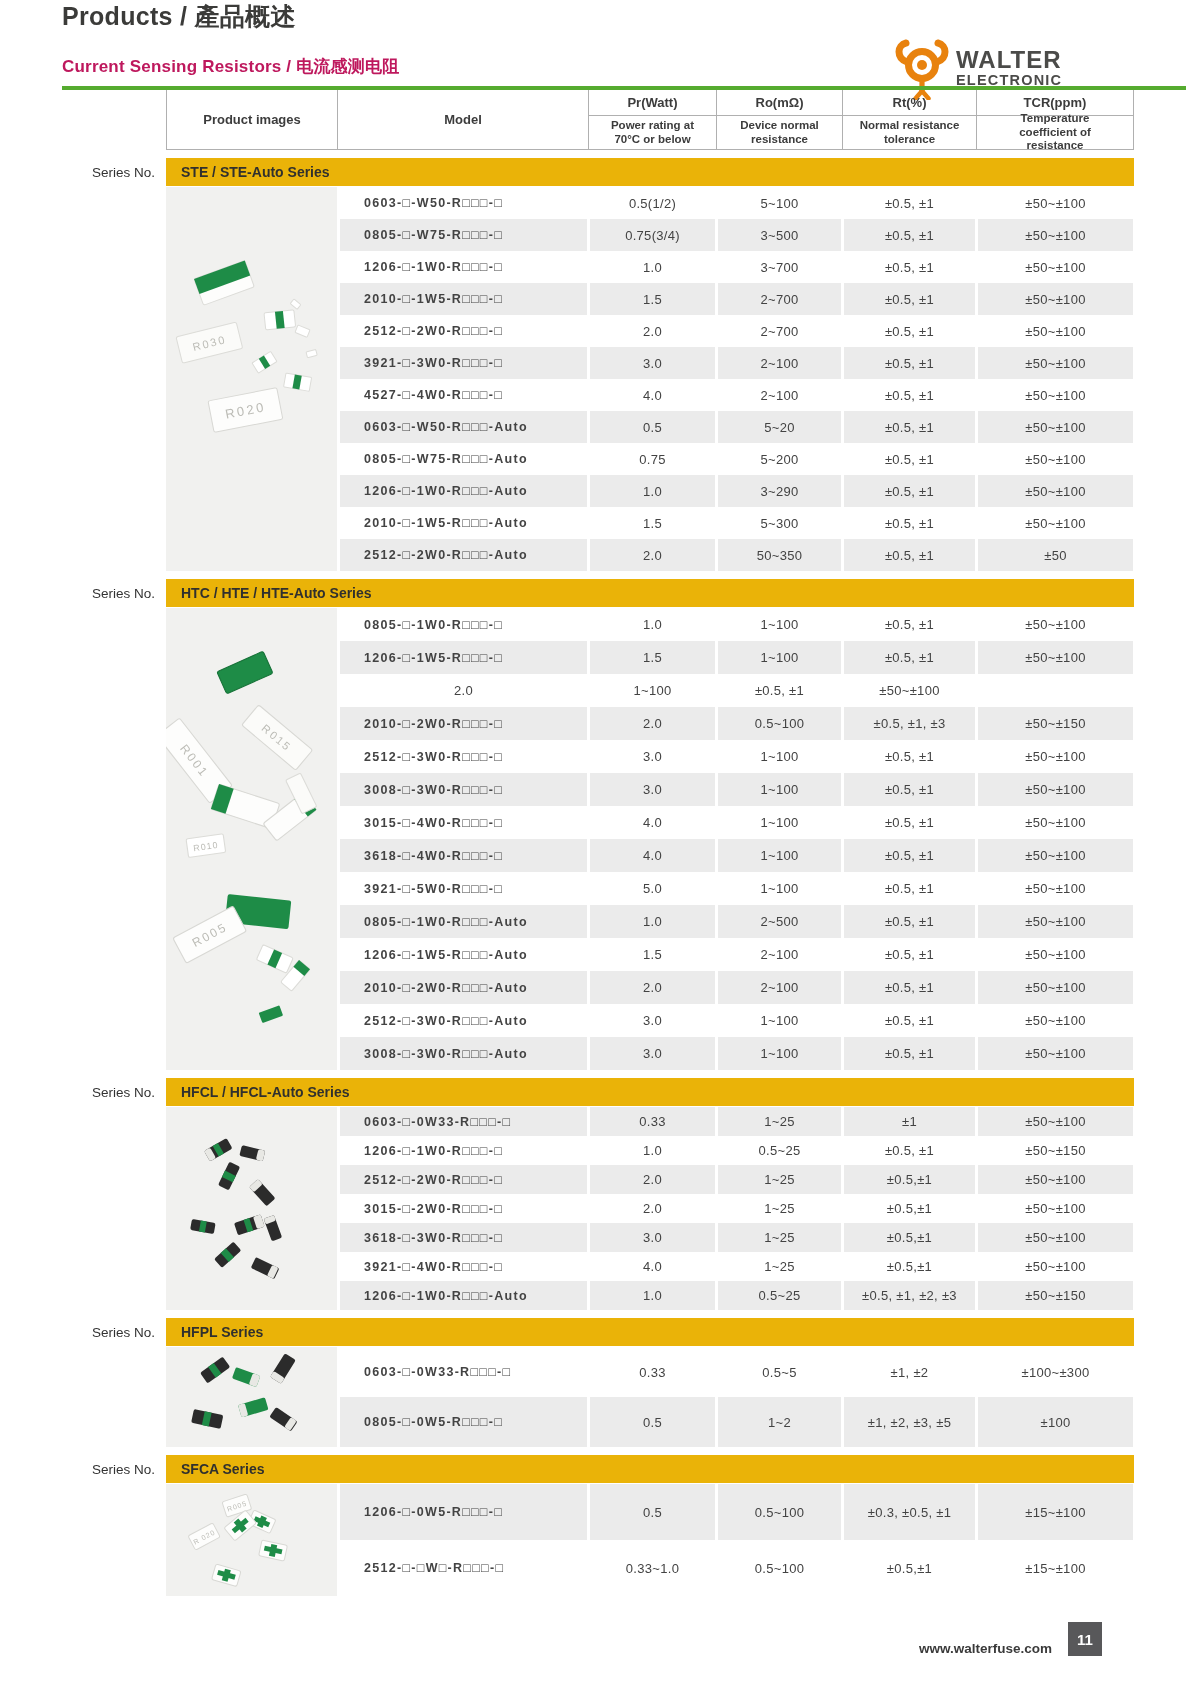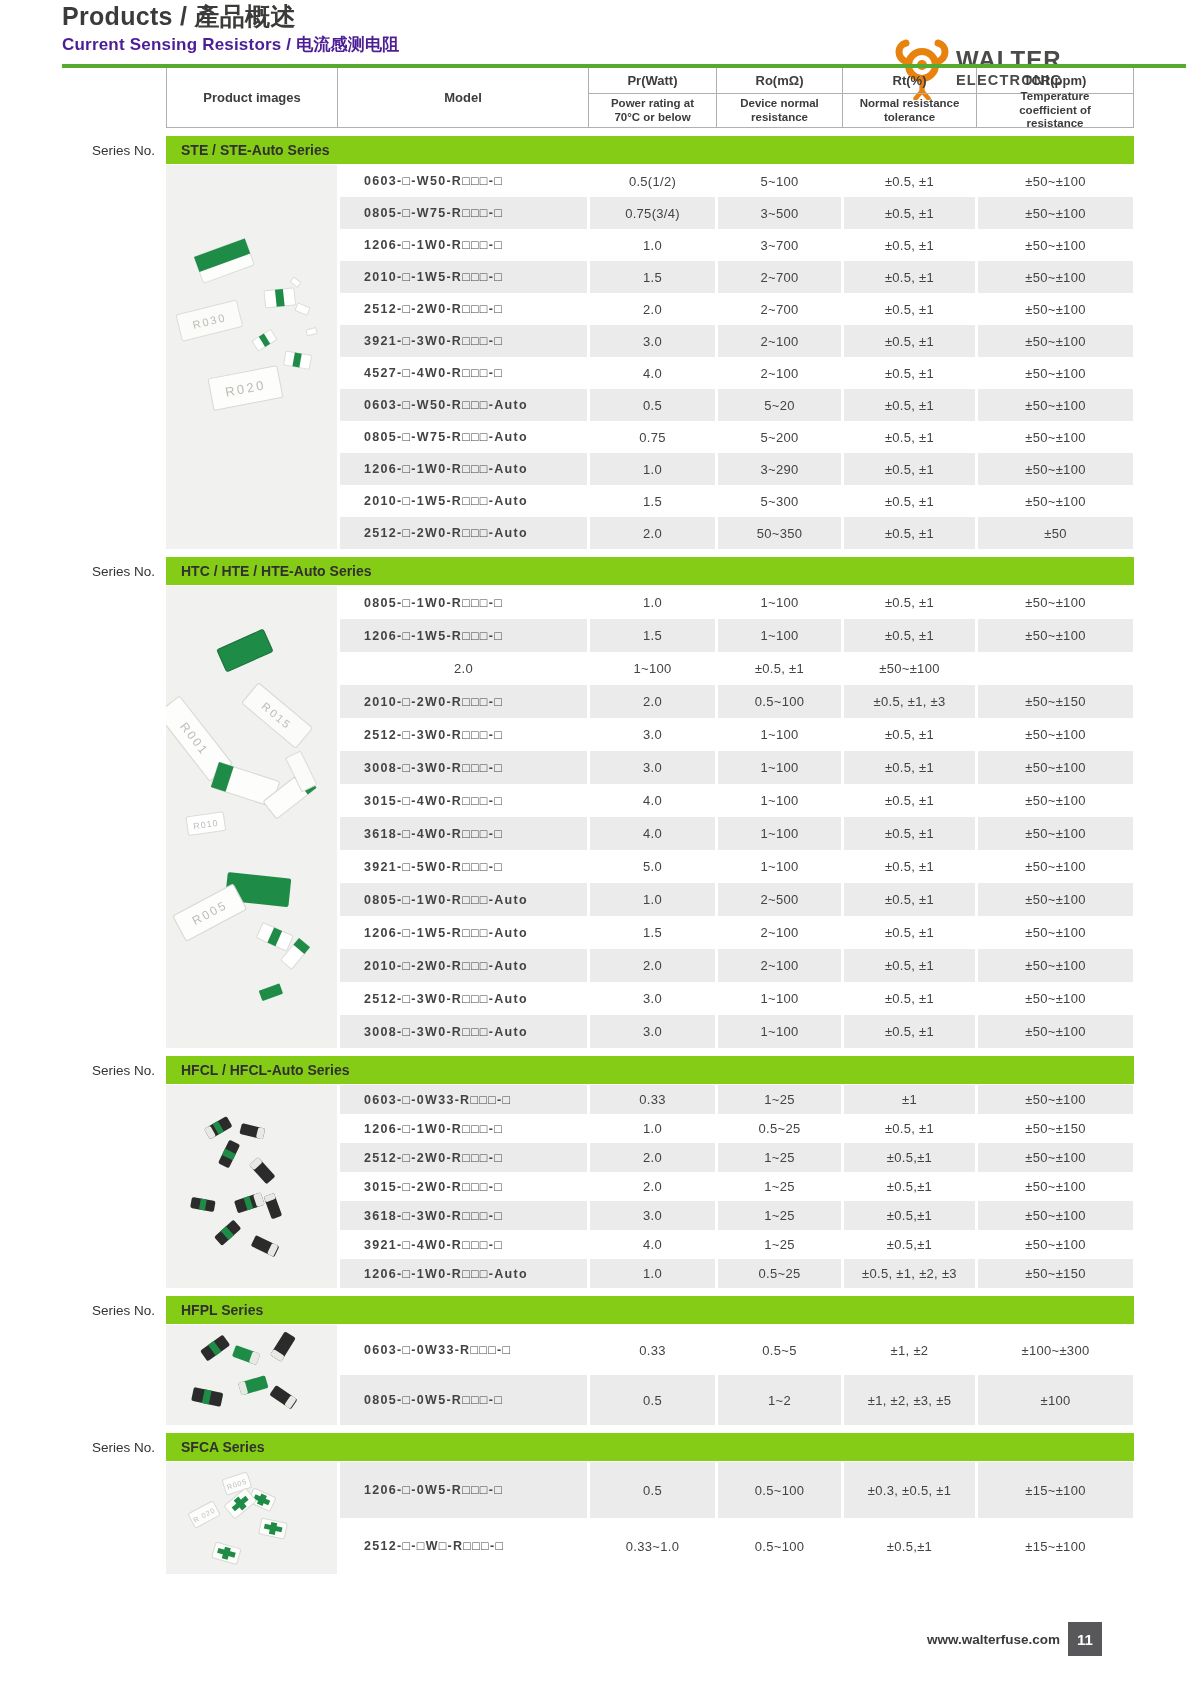--- a/index.html
+++ b/index.html
@@ -8,56 +8,56 @@
 
   .page{position:absolute;left:62px;top:0;width:1124px}
 
   .title{font-size:25px;font-weight:bold;color:#3b3b39;letter-spacing:.3px}
 
   .logo{position:absolute;left:893px;top:36px;display:flex;align-items:center;gap:5px}
   .logo-word{display:flex;flex-direction:column;line-height:1.02;color:#4b4b49}
   .logo-word .l1{font-size:24px;font-weight:bold;letter-spacing:1px}
   .logo-word .l2{font-size:14.5px;font-weight:bold;letter-spacing:1.2px}
 
-  .heading{font-size:17px;font-weight:bold;color:#4c1d95;letter-spacing:.2px}
+  .heading{margin-top:22px;font-size:17px;font-weight:bold;color:#be185d;letter-spacing:.2px}
   .rule{margin-top:8px;height:4px;background:#55ab2f;width:1124px}
 
   
   .thead{display:grid;width:1072px;grid-template-columns:104px 171px 251px 128px 126px 134px 158px;grid-template-rows:26px 34px}
   .thead>div{display:flex;align-items:center;justify-content:center;text-align:center;font-weight:bold;color:#3c3c3c}
   .hA{grid-column:1;grid-row:1/3}
   .hB{grid-column:2;grid-row:1/3;border-left:1px solid #b0b0b0;border-bottom:1px solid #b0b0b0;font-size:13px}
   .hC{grid-column:3;grid-row:1/3;border-left:1px solid #b0b0b0;border-bottom:1px solid #b0b0b0;font-size:13px}
   .ht{grid-row:1;border-left:1px solid #b0b0b0;border-bottom:1px solid #b0b0b0;font-size:13px}
   .hs{grid-row:2;border-left:1px solid #b0b0b0;border-bottom:1px solid #b0b0b0;font-size:11.5px;line-height:1.2;padding:2px 14px}
   .c4{grid-column:4}.c5{grid-column:5}.c6{grid-column:6}
   .c7{grid-column:7;border-right:1px solid #b0b0b0}
 
   
   .section{margin-top:8px;width:1072px}
   .band-row{display:flex;height:28px}
   .series-label{width:104px;display:flex;align-items:center;justify-content:flex-end;padding-right:11px;font-size:13.5px;color:#333}
-  .band{width:968px;background:#84cc16;display:flex;align-items:center;padding-left:15px;font-size:14px;font-weight:bold;color:#30302e}
+  .band{width:968px;background:#eab308;display:flex;align-items:center;padding-left:15px;font-size:14px;font-weight:bold;color:#30302e}
   .section-body{display:flex;margin-top:1px}
   .spacer{width:104px}
   .photo-cell{width:171px;background:#f1f1ef}
   .photo-cell svg{display:block;width:171px;height:100%}
   .rows{margin-left:3px;display:flex;flex-direction:column}
   .row{display:grid;grid-template-columns:247px 125px 123px 131px 155px;column-gap:3px}
   .s-ste .row{height:32px}
   .s-htc .row{height:33px}
   .s-hfcl .row{height:29px}
   .s-hfpl .row{height:50px}
   .s-sfca .row{height:56px}
   .cell{display:flex;align-items:center;font-size:13px;color:#434343}
   .cell.model{font-weight:bold;letter-spacing:1.3px;padding-left:24px;font-size:12.5px}
   .cell.val{justify-content:center;letter-spacing:.3px}
   .cell.shade{background:#ebebeb}
 
-  .footer{position:absolute;top:1622px;left:62px;width:1040px;display:flex;justify-content:flex-end;align-items:center;gap:8px}
+  .footer{position:absolute;top:1622px;left:62px;width:1040px;display:flex;justify-content:flex-end;align-items:flex-end;gap:16px}
   .site{font-size:13.5px;font-weight:bold;color:#3a3a3a}
   .badge{width:34px;height:34px;background:#58585a;color:#fff;display:flex;align-items:center;justify-content:center;font-size:15px;font-weight:bold}
 
   .chip-label{font-family:"Liberation Sans",sans-serif;fill:#bcbcb6}
 </style>
 </head>
 <body>
 
 <div class="logo">
   <svg width="58" height="64" viewBox="0 0 58 64">

